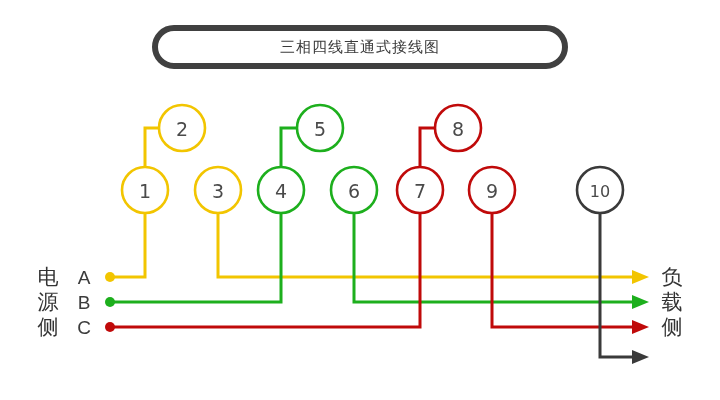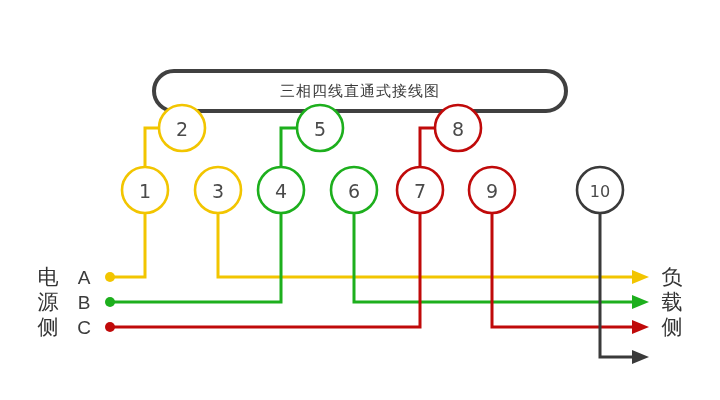--- a/index.html
+++ b/index.html
@@ -11,26 +11,25 @@
     overflow:hidden;
     position:relative;
   }
   #stage{position:relative;width:720px;height:400px;}
 
   
   .title-pill{
     position:absolute;
     left:152px; top:25px;
     width:416px; height:44px;
-    border:4px solid #404040;
+    border:6px solid #404040;
     border-radius:22px;
     background:#fff;
     display:flex;align-items:center;justify-content:center;
     box-sizing:border-box;
-    margin-top:44px;
   }
   .title-text{
     font-size:15px;
     color:#3a3a3a;
     letter-spacing:1px;
     font-family:"DejaVu Sans","Liberation Sans",sans-serif;
   }
 
   
   svg#wiring{position:absolute;left:0;top:0;width:720px;height:400px;}

